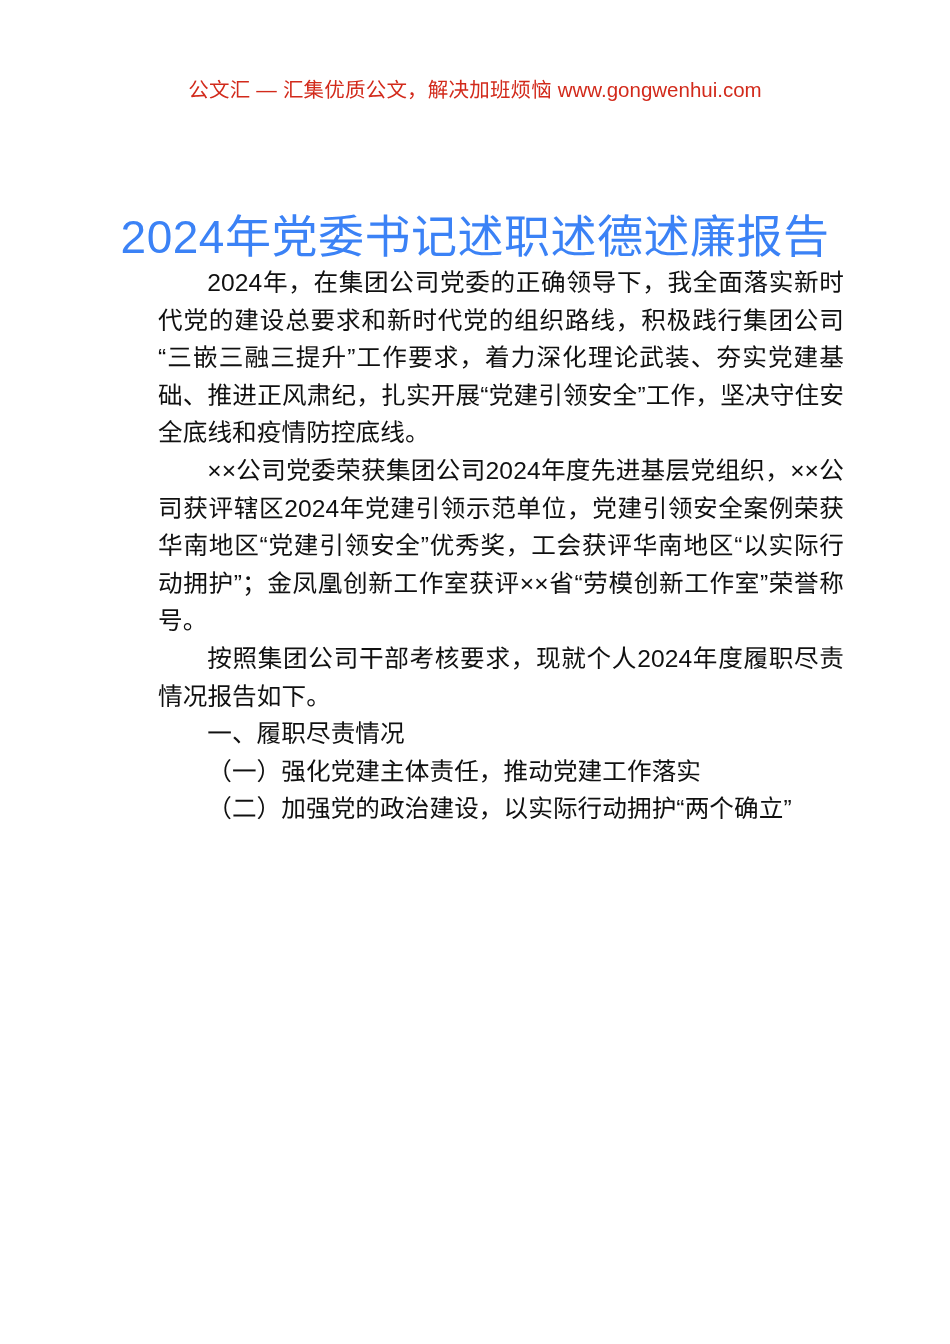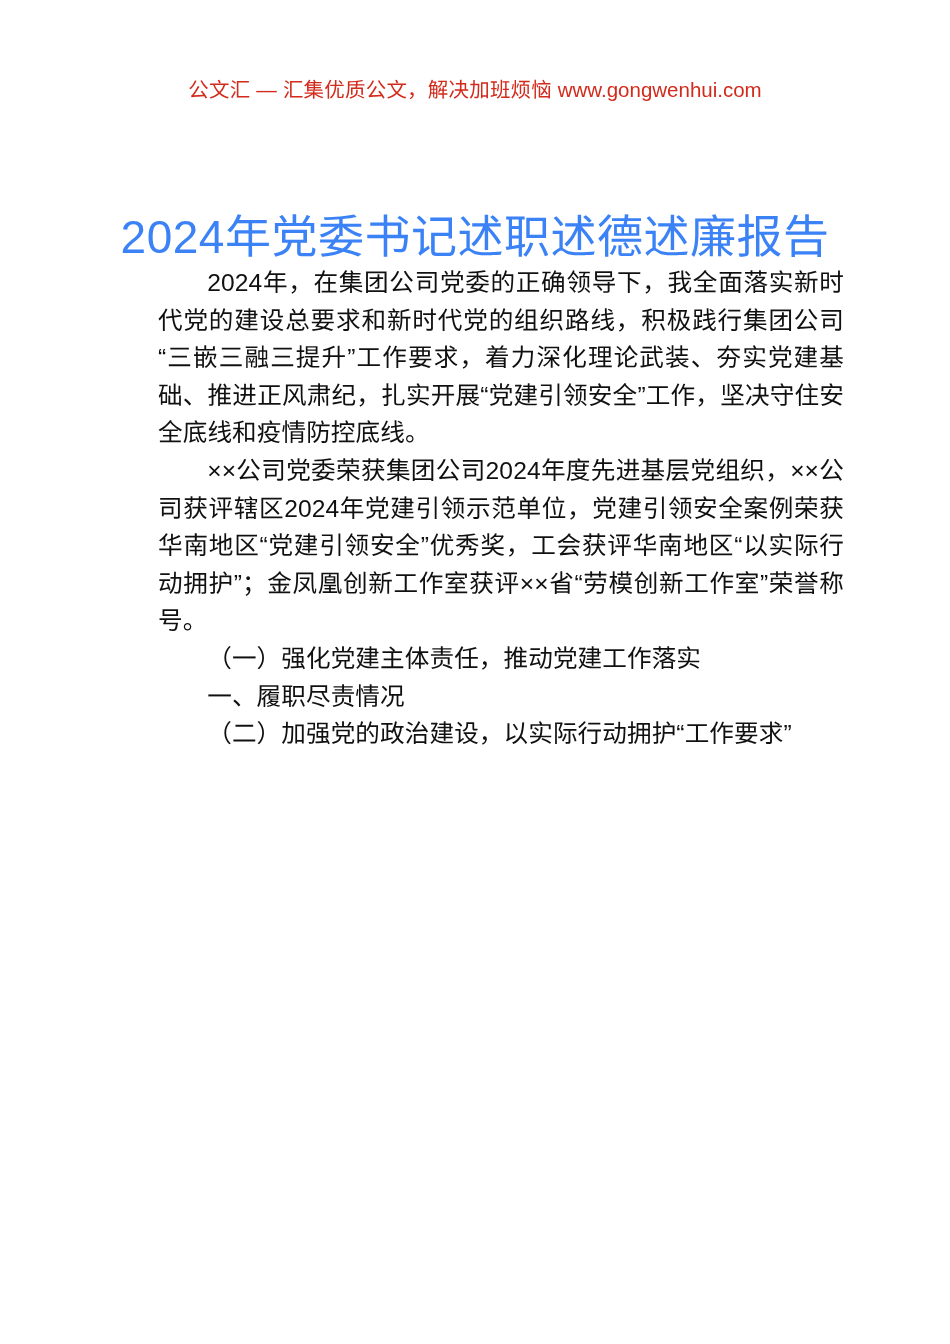--- a/index.html
+++ b/index.html
@@ -88,18 +88,19 @@
 
   <div class="site-header" style="color: rgb(210, 42, 27);">
     <span class="hdr-cn">公文汇 — 汇集优质公文，解决加班烦恼</span><span>&nbsp;</span><span class="hdr-url">www.gongwenhui.com</span>
   </div>
 
   <h1 class="doc-title">2024年党委书记述职述德述廉报告</h1>
 
   <div class="body-block">
     <p class="para">2024年，在集团公司党委的正确领导下，我全面落实新时代党的建设总要求和新时代党的组织路线，积极践行集团公司“三嵌三融三提升”工作要求，着力深化理论武装、夯实党建基础、推进正风肃纪，扎实开展“党建引领安全”工作，坚决守住安全底线和疫情防控底线。</p>
     <p class="para">××公司党委荣获集团公司2024年度先进基层党组织，××公司获评辖区2024年党建引领示范单位，党建引领安全案例荣获华南地区“党建引领安全”优秀奖，工会获评华南地区“以实际行动拥护”；金凤凰创新工作室获评××省“劳模创新工作室”荣誉称号。</p>
+    <p class="para">按照集团公司干部考核要求，现就个人2024年度履职尽责情况报告如下。</p>
+    <p class="para heading">一、履职尽责情况</p>
     <p class="para heading">（一）强化党建主体责任，推动党建工作落实</p>
-    <p class="para heading">一、履职尽责情况</p>
-    <p class="para heading">（二）加强党的政治建设，以实际行动拥护“工作要求”</p>
+    <p class="para heading">（二）加强党的政治建设，以实际行动拥护“两个确立”</p>
   </div>
 
 </div>
 
 </body></html>

